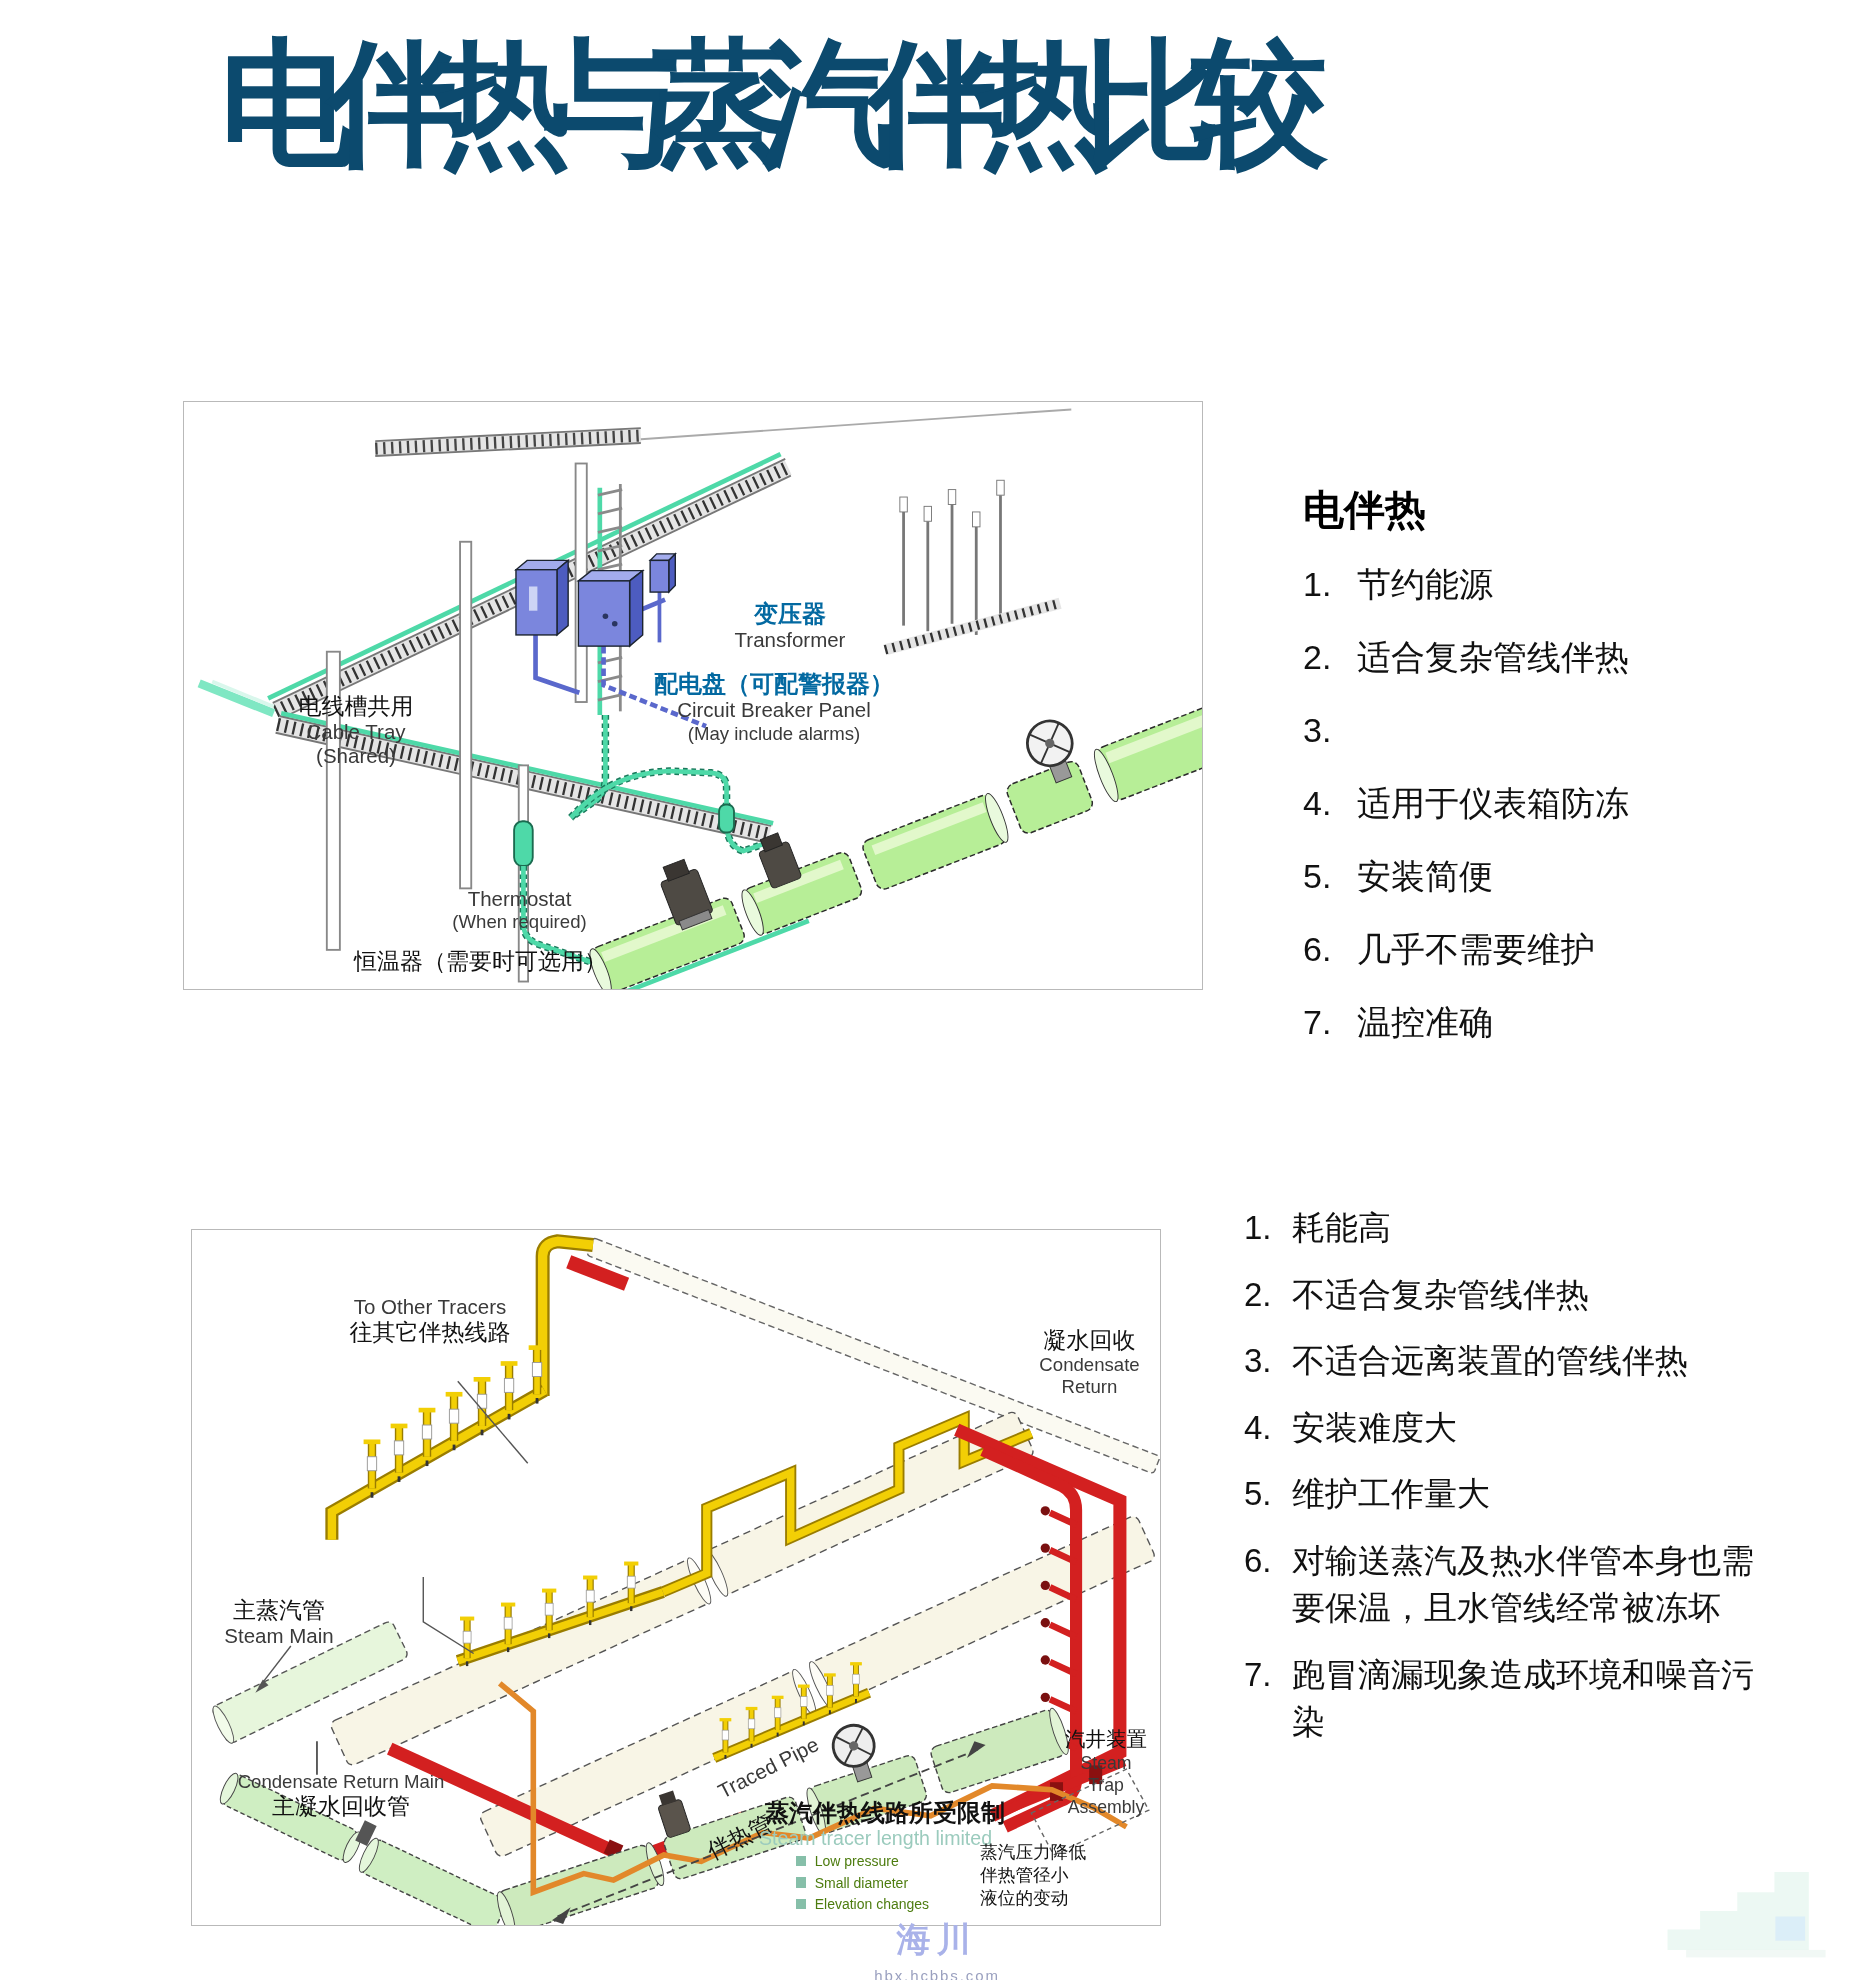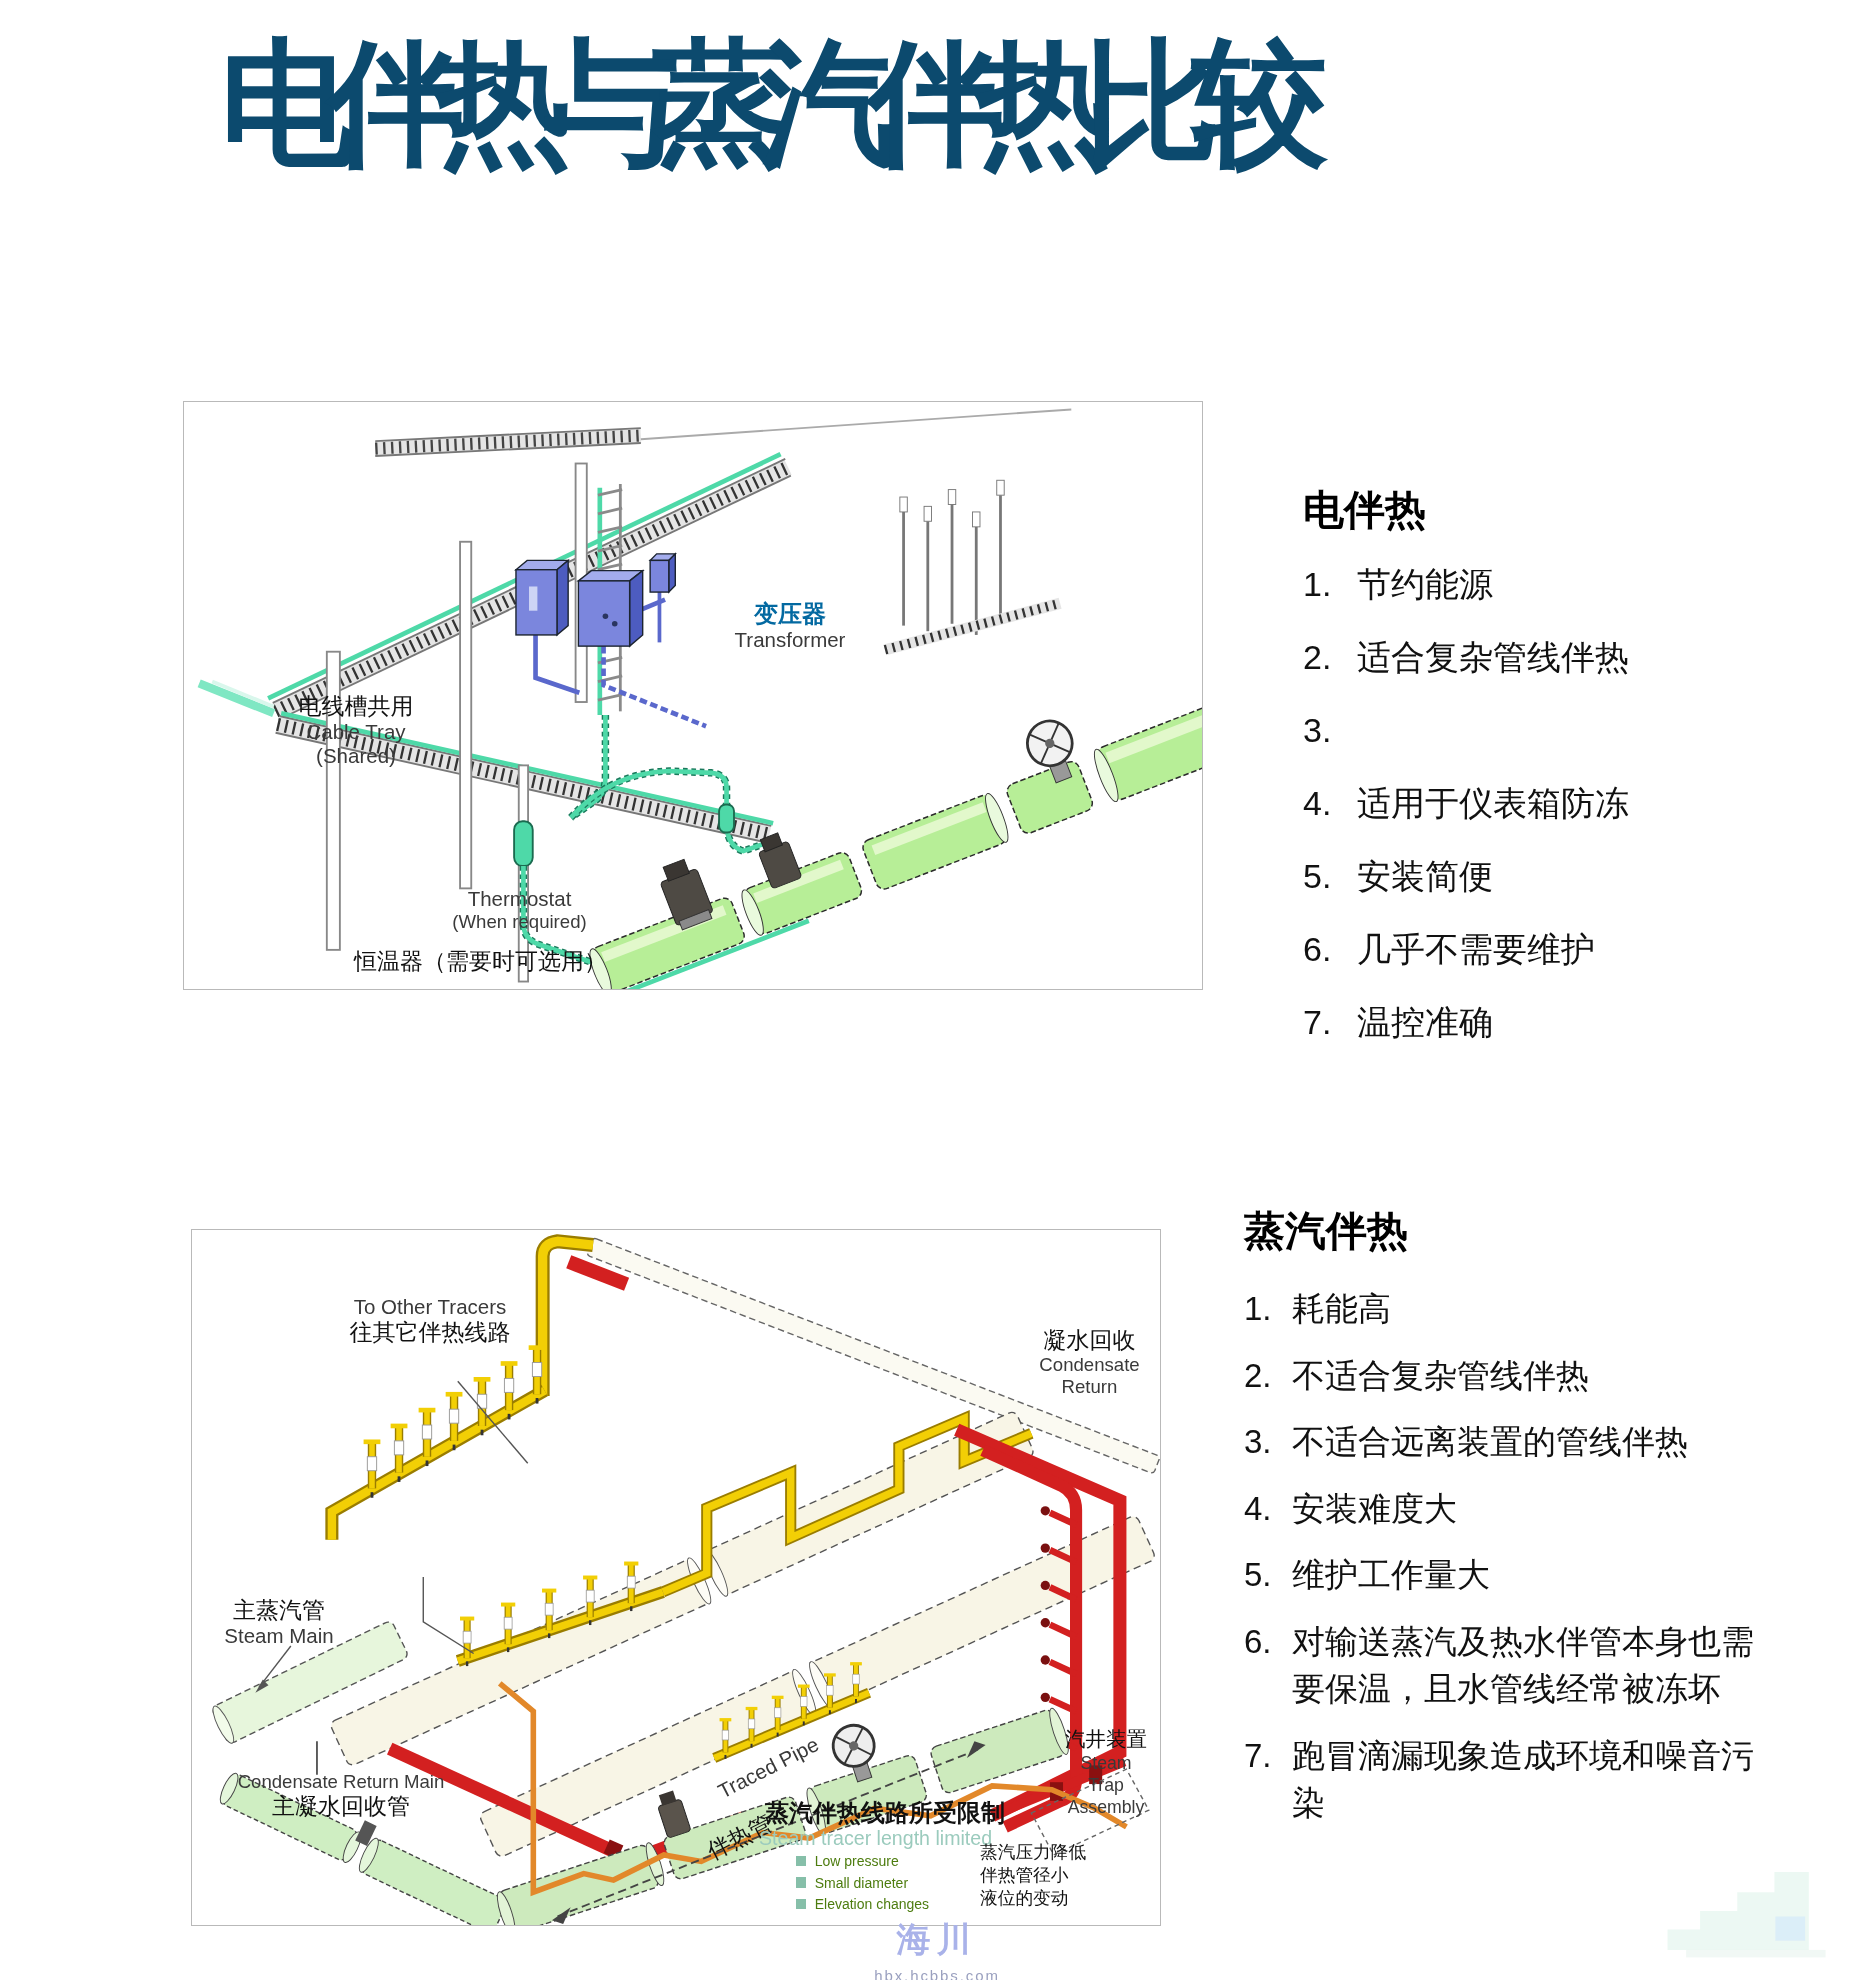--- a/index.html
+++ b/index.html
@@ -183,20 +183,25 @@
           <circle cx="0" cy="-8" r="5" fill="#666"></circle>
         </g>
         <line x1="6" y1="30" x2="230" y2="30" stroke="#4ed9a8" stroke-width="5"></line>
       </g>
     </svg>
     <div class="lb" style="left:93px;top:291px;width:158px;">
       <div class="cn">电线槽共用</div>
       <div class="en">Cable Tray</div>
       <div class="en">(Shared)</div>
     </div>
+    <div class="lb" style="left:436px;top:268px;width:308px;">
+      <div class="cnb">配电盘（可配警报器）</div>
+      <div class="en">Circuit Breaker Panel</div>
+      <div class="ensm">(May include alarms)</div>
+    </div>
     <div class="lb" style="left:527px;top:198px;width:158px;">
       <div class="cnb">变压器</div>
       <div class="en">Transformer</div>
     </div>
     <div class="lb" style="left:233px;top:485px;width:205px;">
       <div class="en">Thermostat</div>
       <div class="ensm">(When required)</div>
     </div>
     <div class="lb" style="left:138px;top:546px;width:317px;">
       <div class="cn">恒温器（需要时可选用）</div>
@@ -429,21 +434,20 @@
         </div>
     </div>
     <div class="notes" style="left:788px;top:611px;">
       <div>蒸汽压力降低</div>
       <div>伴热管径小</div>
       <div>液位的变动</div>
     </div>
   </div>
 
   <aside class="list list2">
-    <h2>蒸汽伴热</h2>
     <ol>
       <li>
           <span class="num">1.</span>
           <span class="txt">耗能高</span>
         </li>
       <li>
           <span class="num">2.</span>
           <span class="txt">不适合复杂管线伴热</span>
         </li>
       <li>

